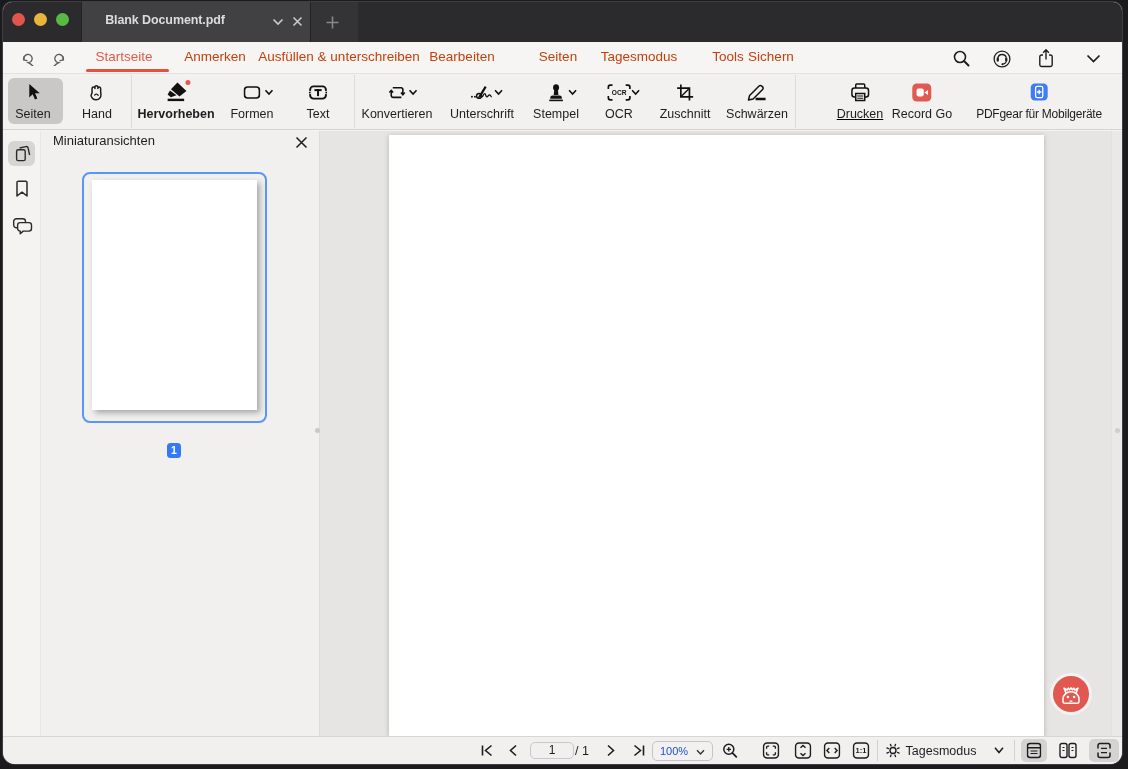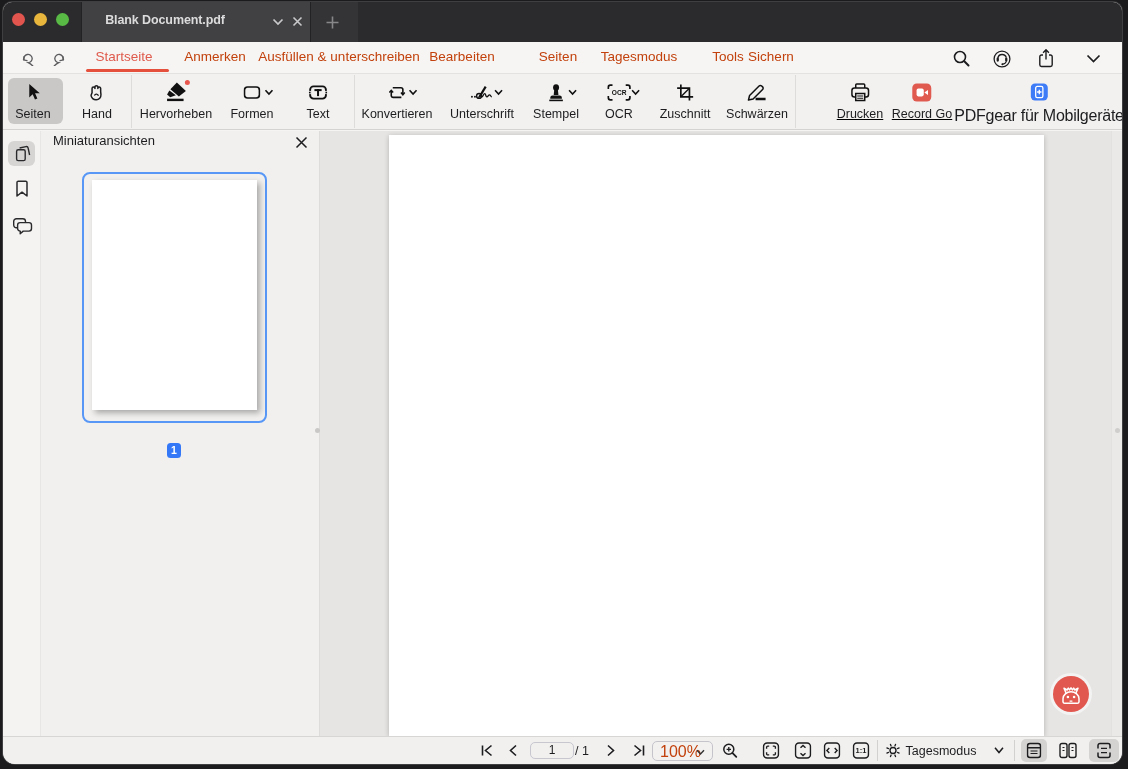--- a/index.html
+++ b/index.html
@@ -33,21 +33,21 @@
 .thumbsel { position:absolute; left:41px; top:41px; width:185px; height:251px; border:2px solid #5897f6; border-radius:8px; }
 .thumbpage { position:absolute; left:8px; top:6px; width:165px; height:230px; background:#fff; box-shadow:3px 3px 6px rgba(0,0,0,0.30); }
 .badge { position:absolute; left:126px; top:312px; width:14px; height:15px; background:#3478f7; border-radius:3.5px; color:#fff; font-size:10.5px; font-weight:700; text-align:center; line-height:15px; }
 .mainarea { position:absolute; left:317px; top:0; right:0; bottom:0; background:#e6e5e4; }
 .page { position:absolute; left:69px; top:4px; width:655px; bottom:0; background:#fff; box-shadow:0 1px 5px rgba(0,0,0,0.22); }
 .robot { position:absolute; right:33px; bottom:24px; width:36px; height:36px; background:#e0584f; border-radius:50%; box-shadow:0 0 0 3px rgba(255,255,255,0.55); display:flex; align-items:center; justify-content:center; }
 
 .statusbar { position:absolute; left:0; bottom:0; width:100%; height:28px; background:#f1f0ef; border-top:1px solid #d7d6d5; }
 .sitem { position:absolute; top:0; height:27px; display:flex; align-items:center; justify-content:center; transform:translateX(-50%); }
 .pginput { position:absolute; left:527px; top:5px; width:44px; height:17px; background:#f1f0ef; border:1px solid #c8c6cf; border-radius:5px; text-align:center; font-size:12px; line-height:15px; color:#1d1d1f; }
-.zoombox { position:absolute; left:649px; top:4px; width:61px; height:20px; background:#f2f1f0; border:1px solid #c6c4cb; border-radius:5px; font-size:16px; color:#c2410c; line-height:19px; padding-left:7px; }
+.zoombox { position:absolute; left:649px; top:4px; width:61px; height:20px; background:#f2f1f0; border:1px solid #c6c4cb; border-radius:5px; font-size:11px; color:#1d4ed8; line-height:19px; padding-left:7px; }
 .ssep { position:absolute; top:3px; height:21px; width:1px; background:#d2d1d0; }
 .viewsel { position:absolute; top:2px; width:26px; height:23px; background:#d4d3d2; border-radius:5px; }
 .tchev { position:absolute; left:50%; margin-left:12px; top:12px; }
 svg { display:block; }
 </style>
 </head>
 <body>
 <div class="win">
 
   <div class="titlebar">
@@ -126,21 +126,21 @@
     </div>
     <div class="titem" style="left:94px;">
       <div class="ticon">
           <svg width="21" height="22" viewBox="0 0 21 22">
             <path d="M6.0 11.8 V7.5 a1.45 1.45 0 0 1 2.9 0 V6.1 a1.45 1.45 0 0 1 2.9 0 v1.4 a1.4 1.4 0 0 1 2.8 0 v3.1 l.3 3 a4.95 4.95 0 0 1 -9.9 .6 Z" fill="none" stroke="#1d1d1f" stroke-width="1.5" stroke-linejoin="round"></path>
             <path d="M8.4 14.6 a2 2 0 0 1 3.9 .3" fill="none" stroke="#1d1d1f" stroke-width="1.3"></path>
           </svg>
         </div>
       <div class="tlabel">Hand</div>
     </div>
-    <div class="titem" style="left:173px;">
+    <div class="titem" style="left:173px;font-weight:bold;">
       <div class="ticon" style="position:relative">
         <svg width="26" height="22" viewBox="0 0 26 22">
             <path d="M14 1.5 L23 10 L16 15.4 L7.5 8.3 Z" fill="#111"></path>
             <path d="M6.5 9.4 L4.2 13.4 L7.4 16.2 L13 14.2 Z" fill="#111"></path>
             <rect x="4.2" y="17.7" width="16.5" height="2.4" fill="#111"></rect>
           </svg>
         <span style="position:absolute; left:50%; margin-left:9px; top:3px; width:5px; height:5px; border-radius:50%; background:#e8574d;"></span>
       </div>
       <div class="tlabel">Hervorheben</div>
     </div>
@@ -247,39 +247,39 @@
       <div class="ticon">
         <svg width="21" height="21" viewBox="0 0 21 21">
             <path d="M6 6 V3 a1 1 0 0 1 1 -1 h7 a1 1 0 0 1 1 1 v3" stroke="#111" stroke-width="1.5" fill="none"></path>
             <rect x="2.2" y="6" width="16.6" height="9" rx="2.5" fill="none" stroke="#111" stroke-width="1.5"></rect>
             <rect x="6" y="11.5" width="9" height="7" fill="#f2f1f0" stroke="#111" stroke-width="1.5"></rect>
             <path d="M7.5 14 h6 M7.5 16.2 h6" stroke="#111" stroke-width="1.1"></path>
           </svg>
       </div>
       <div class="tlabel">Drucken</div>
     </div>
-    <div class="titem" style="left:919px;text-decoration:underline;">
+    <div class="titem" style="left:919px;">
       <div class="ticon">
         <svg width="26" height="19" viewBox="0 0 26 19">
             <rect x="3.5" y="0.5" width="19" height="18" rx="4.5" fill="#e05a50"></rect>
             <rect x="7.8" y="5.6" width="7.2" height="7.8" rx="1.8" fill="#fff"></rect>
             <path d="M15.6 9.5 l3.6 -2.6 v5.2 Z" fill="#fff"></path>
           </svg>
       </div>
       <div class="tlabel">Record Go</div>
     </div>
     <div class="titem" style="left:1036px;">
       <div class="ticon">
         <svg width="18" height="18" viewBox="0 0 18 18">
             <rect x="0.5" y="0.5" width="17" height="17" rx="4.2" fill="#3d7bf7"></rect>
             <rect x="5.4" y="3.4" width="7.2" height="11.2" rx="1.6" fill="none" stroke="#fff" stroke-width="1.3"></rect>
             <path d="M9 6.8 v4.4 M6.8 9 h4.4" stroke="#fff" stroke-width="1.3"></path>
           </svg>
       </div>
-      <div class="tlabel" style="font-size:16px; letter-spacing:-0.25px;">PDFgear für Mobilgeräte</div>
+      <div class="tlabel" style="font-size:12px; letter-spacing:-0.25px;">PDFgear für Mobilgeräte</div>
     </div>
   </div>
 
   <div class="content">
     <div class="sidebar">
       <div class="sbsel"></div>
       <svg class="abs" style="left:11px;top:13px" width="17" height="19" viewBox="0 0 17 19">
           <path d="M5.6 4.0 L11.9 2.6 a1.9 1.9 0 0 1 2.25 1.45 L15.6 11" fill="none" stroke="#2a2a2c" stroke-width="1.4"></path>
           <rect x="2.6" y="5.8" width="8.6" height="10.8" rx="1.6" fill="none" stroke="#2a2a2c" stroke-width="1.4"></rect>
         </svg>

